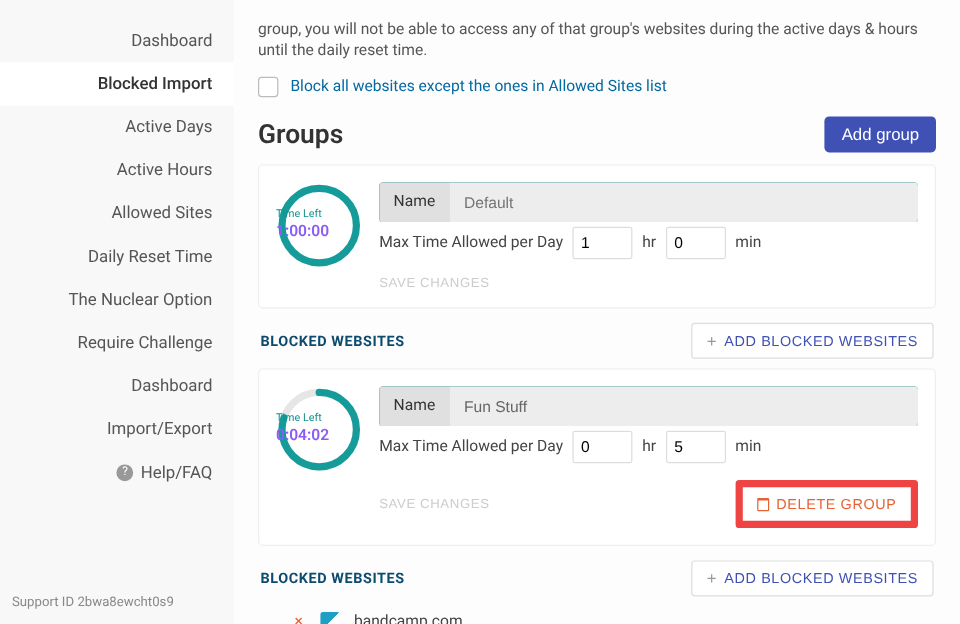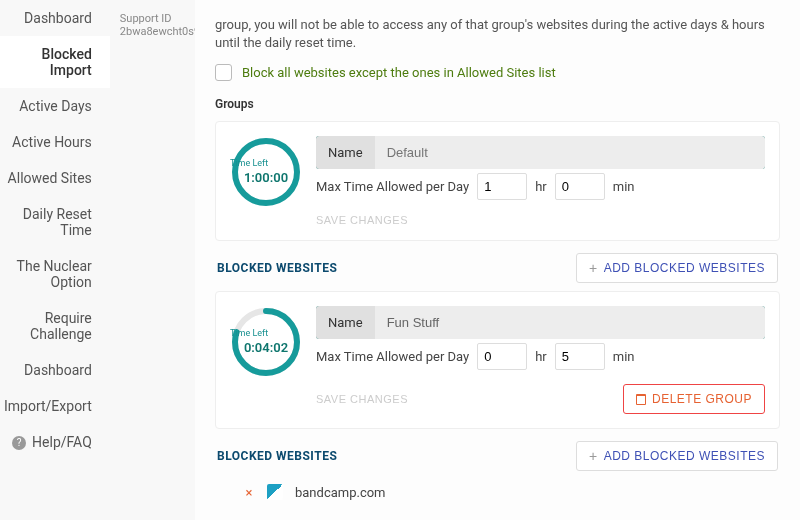--- a/index.html
+++ b/index.html
@@ -16,21 +16,22 @@
     display: flex;
     width: 100%;
     height: 100%;
   }
   
   .sidebar {
     width: 195px;
     min-width: 195px;
     background: #f8f8f8;
     display: flex;
-    flex-direction: row;
+    flex-direction: column;
+    padding-top: 16px;
   }
   .sidebar .items { flex: 1; }
   .sidebar .item {
     text-align: right;
     padding: 10px 18px 10px 4px;
     color: #555;
     cursor: pointer;
     font-size: 14px;
   }
   .sidebar .item.active {
@@ -68,37 +69,37 @@
     color: #555;
     font-size: 13px;
     line-height: 1.4;
     padding-top: 0;
   }
   .checkbox-row {
     display: flex;
     align-items: center;
     gap: 10px;
     margin-top: 12px;
-    color: #4d7c0f;
+    color: #0369a1;
     font-size: 13px;
   }
   .checkbox {
     width: 17px; height: 17px;
     border: 1.5px solid #bbb;
     border-radius: 3px;
     background: #fff;
   }
   .groups-header {
     display: flex;
     justify-content: space-between;
     align-items: center;
     margin: 16px 0 10px 0;
   }
   .groups-header h2 {
-    font-size: 12px;
+    font-size: 22px;
     font-weight: 600;
     color: #333;
   }
   .btn-primary {
     background: #3f51b5;
     color: #fff;
     border: none;
     padding: 7px 14px;
     border-radius: 4px;
     font-size: 14px;
@@ -128,24 +129,23 @@
     top: 22px;
     width: 100%;
     text-align: left;
     font-size: 9px;
     color: #168f8f;
   }
   .time-ring .time-value {
     position: absolute;
     top: 34px;
     width: 100%;
-    text-align: center;
     font-size: 13px;
     font-weight: 600;
-    color: #0f766e;
+    color: #8b5cf6;
   }
   .group-fields {
     flex: 1;
   }
   .name-row {
     display: flex;
     background: #0f766e;
     border-radius: 3px;
     overflow: hidden;
   }
@@ -187,21 +187,21 @@
   }
   .save-btn {
     font-size: 11px;
     color: #ccc;
     letter-spacing: 0.5px;
     background: none;
     border: none;
     cursor: default;
   }
   .delete-btn {
-    border: 1px solid #ef4444;
+    border: 6px solid #ef4444;
     background: #fff;
     color: #e66232;
     padding: 7px 12px;
     font-size: 12px;
     letter-spacing: 0.5px;
     border-radius: 3px;
     cursor: pointer;
     display: inline-flex;
     align-items: center;
     gap: 6px;
@@ -295,20 +295,21 @@
   <main class="main">
     <p class="intro">group, you will not be able to access any of that group's websites during the active days &amp; hours until the daily reset time.</p>
 
     <div class="checkbox-row">
       <span class="checkbox"></span>
       <span>Block all websites except the ones in Allowed Sites list</span>
     </div>
 
     <div class="groups-header">
       <h2>Groups</h2>
+      <button class="btn-primary">Add group</button>
     </div>
 
     <div class="group-card">
       <div class="group-top">
         <div class="time-ring">
           <svg width="72" height="72" viewBox="0 0 72 72">
             <circle cx="36" cy="36" r="31" stroke="#169b9b" stroke-width="6" fill="none"></circle>
           </svg>
           <div class="label-small">Time Left</div>
           <div class="time-value">1:00:00</div>

